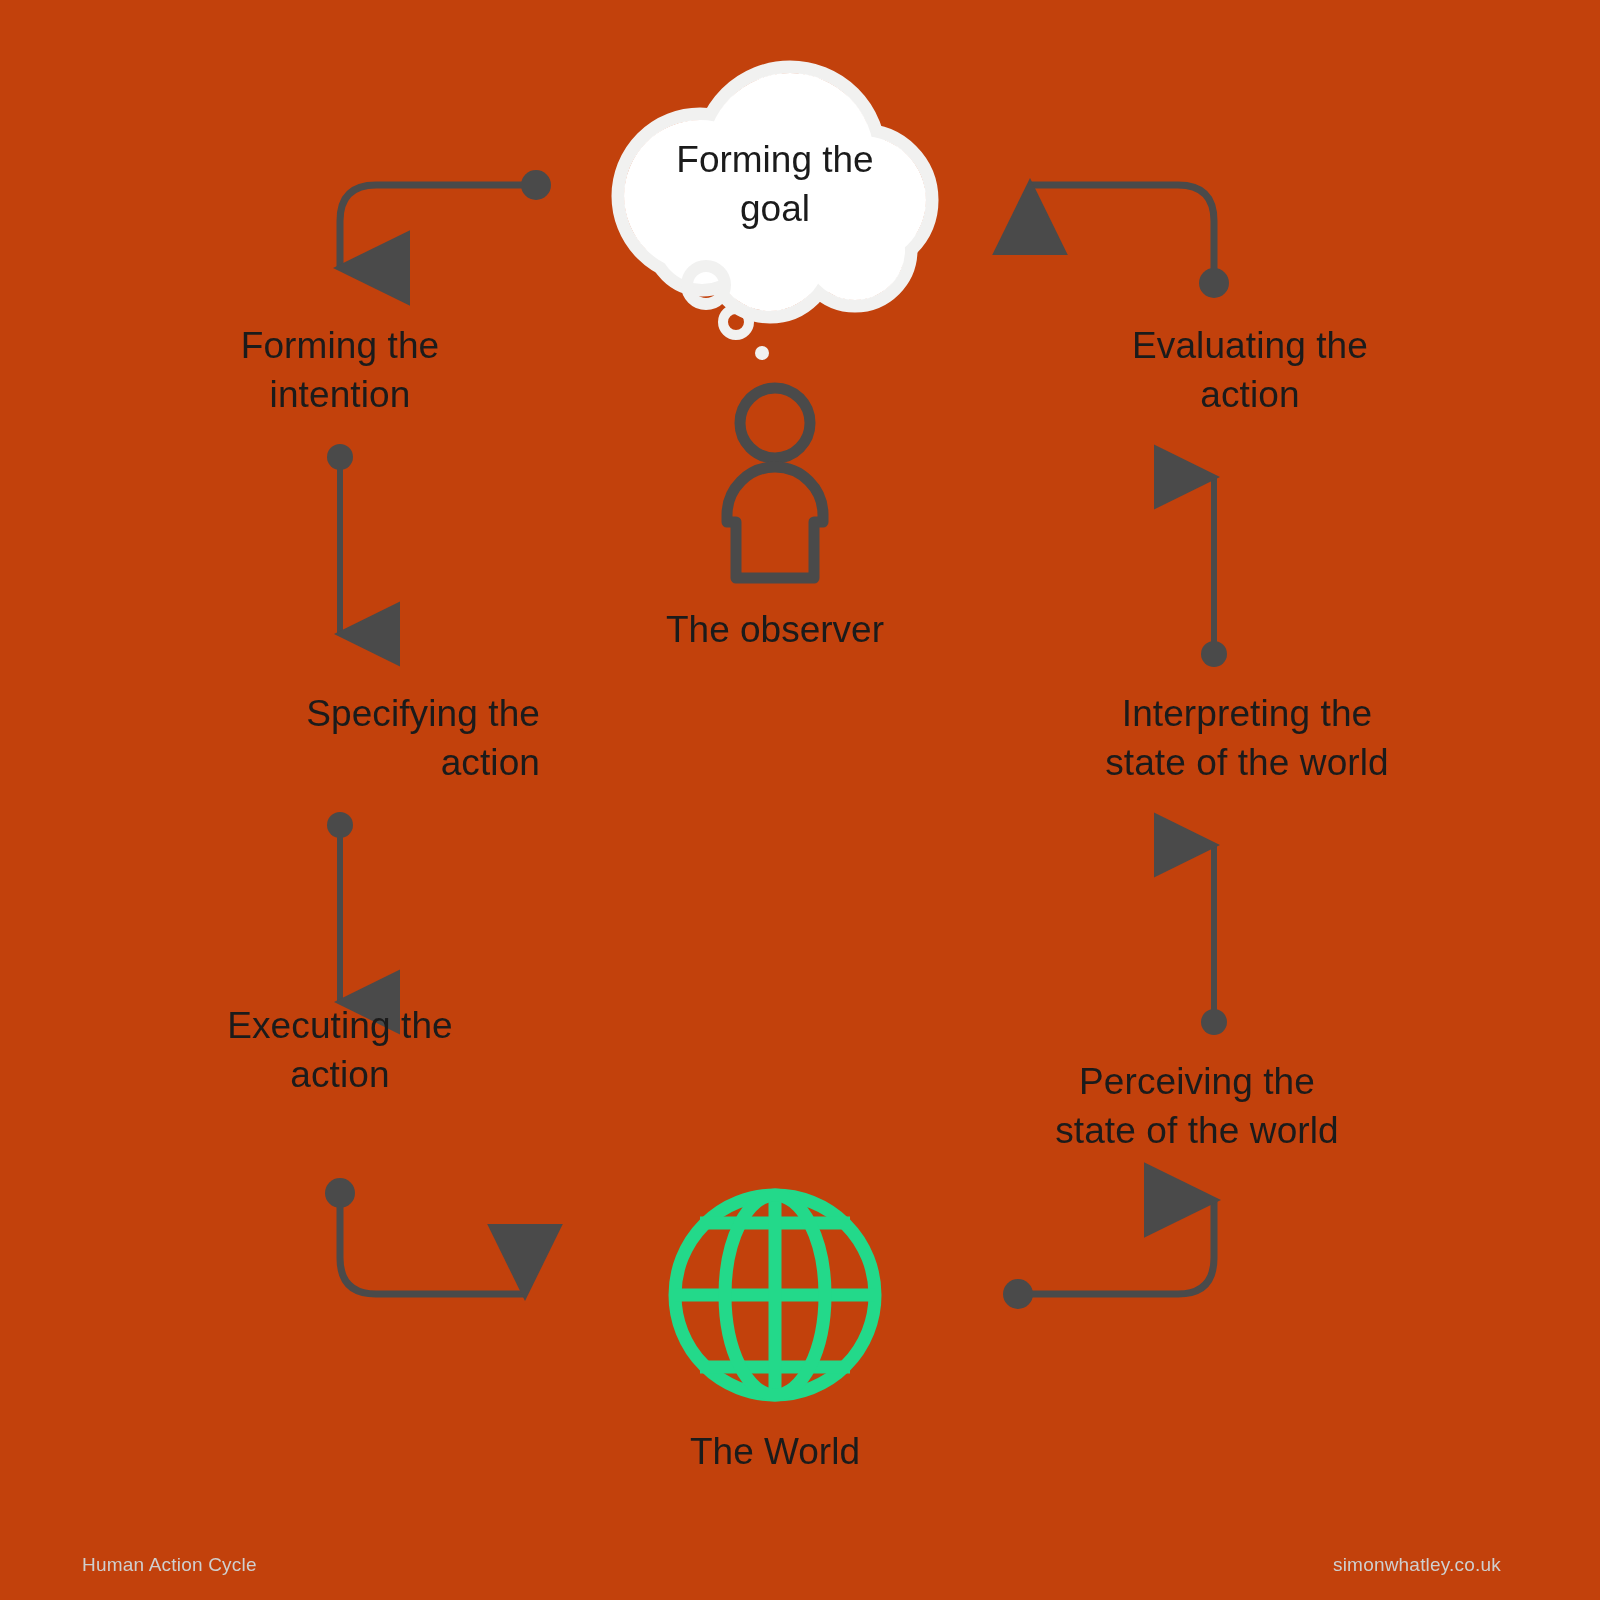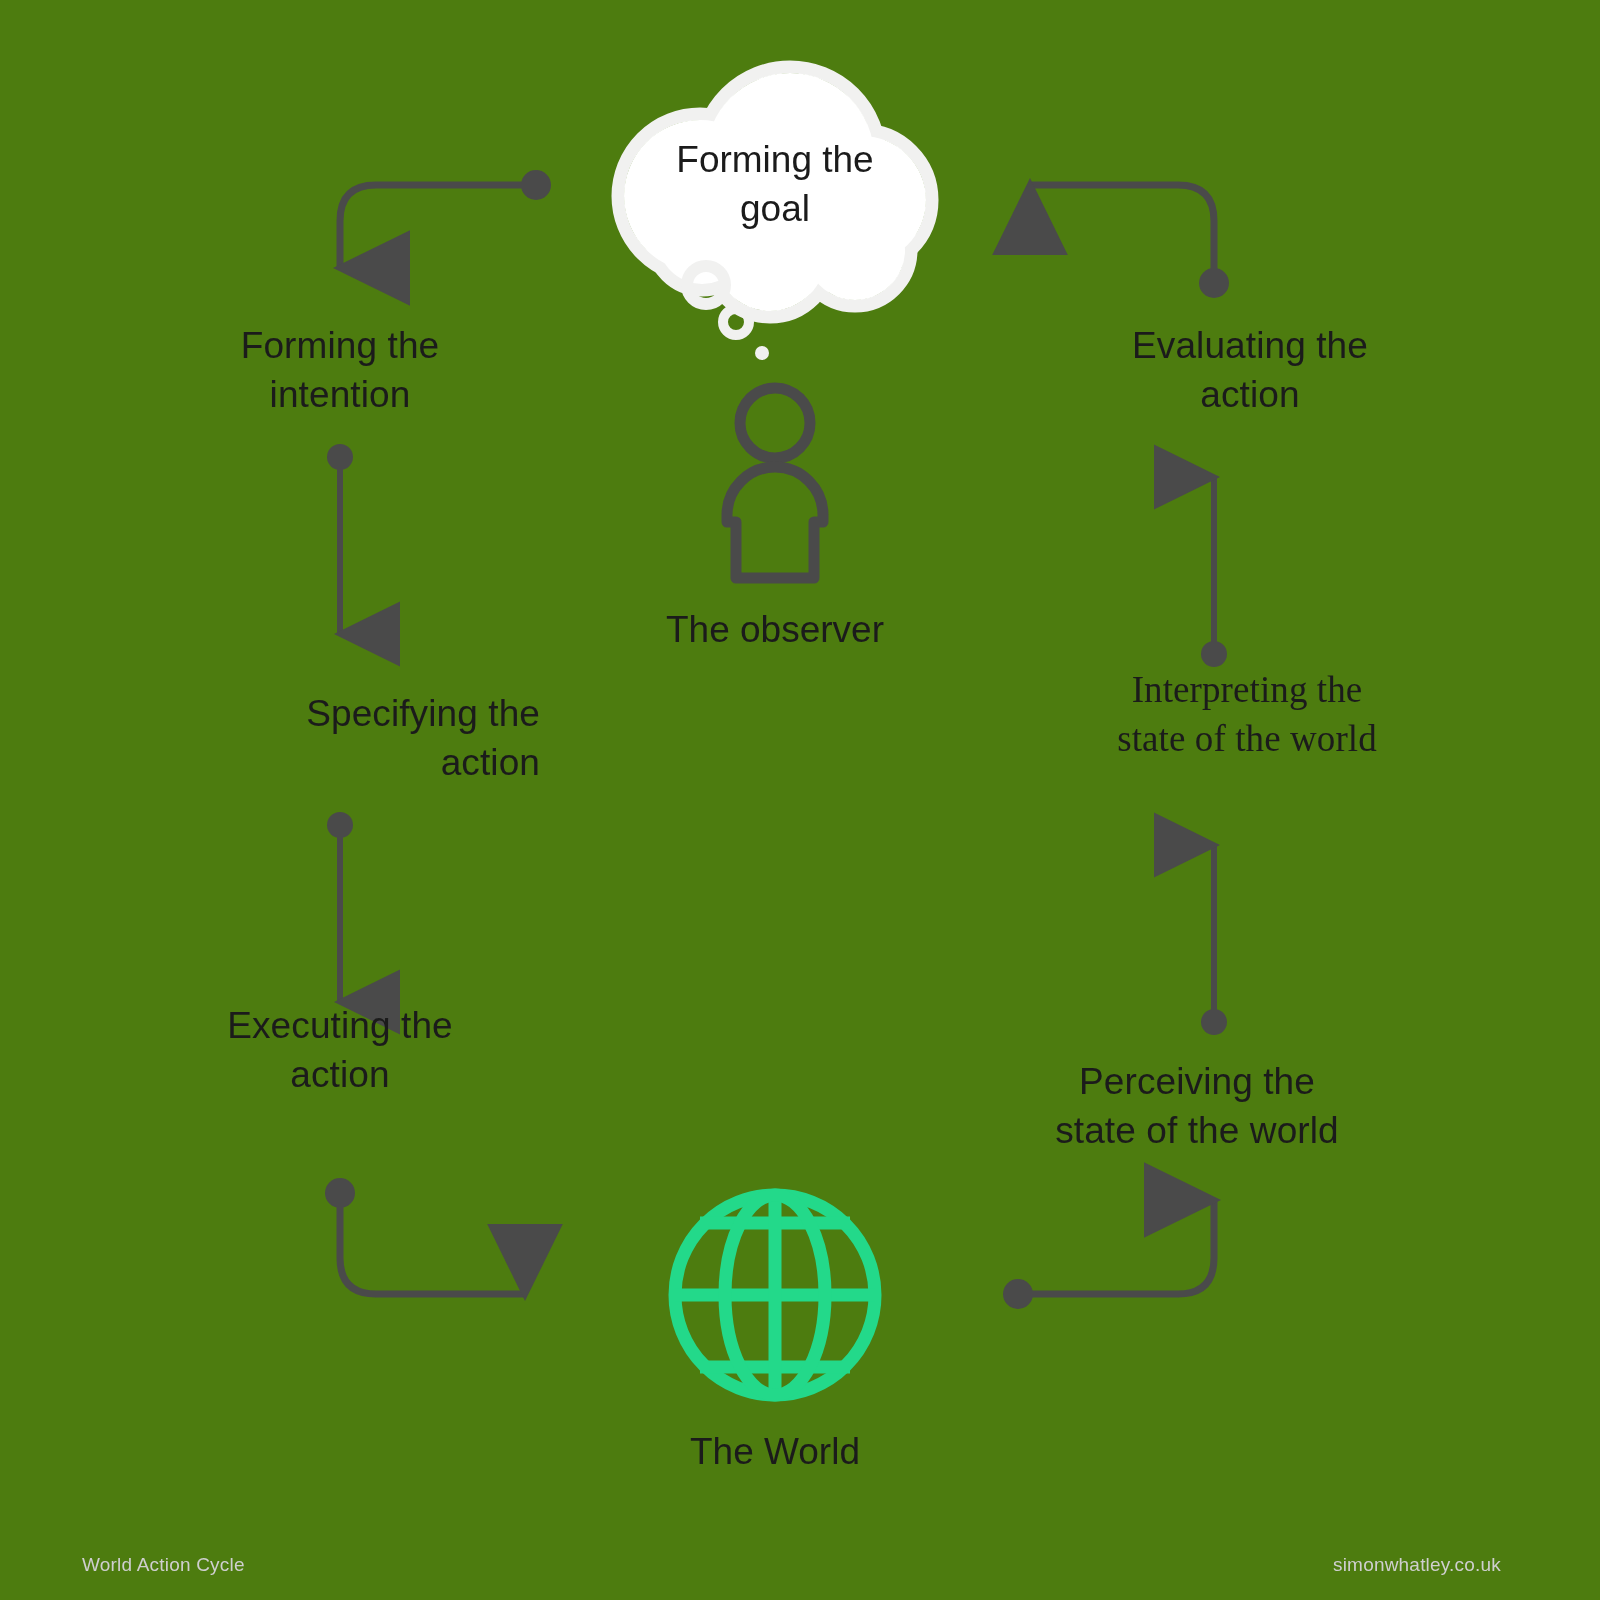--- a/index.html
+++ b/index.html
@@ -7,21 +7,21 @@
     padding: 0;
     background: #ffffff;
   }
   body {
     font-family: "Liberation Sans", sans-serif;
   }
   #stage {
     position: relative;
     width: 1600px;
     height: 1600px;
-    background: #4d7c0f;
+    background: #c2410c;
     overflow: hidden;
   }
   #diagram-svg {
     position: absolute;
     left: 0;
     top: 0;
     width: 1600px;
     height: 1600px;
   }
   .node-label {
@@ -67,21 +67,21 @@
   .footer-left { left: 82px; }
   .footer-right { right: 99px; }
 
   
   #label-forming-intention { left: 140px;  top: 322px;  width: 400px; }
   #label-specifying-action { left: 140px;  top: 690px;  width: 400px; text-align: right; }
   #label-executing-action  { left: 140px;  top: 1002px; width: 400px; }
 
   
   #label-evaluating-outcome     { left: 1045px; top: 322px;  width: 410px; }
-  #label-interpreting-state     { left: 1022px; top: 666px;  width: 450px; font-family: Liberation Serif, serif; }
+  #label-interpreting-state     { left: 1022px; top: 690px;  width: 450px; }
   #label-perceiving-state       { left: 972px; top: 1058px; width: 450px; }
 
   
   #label-forming-goal { left: 600px; top: 136px; width: 350px; }
   #caption-observer   { left: 620px; top: 606px; width: 310px; }
   #caption-world      { left: 620px; top: 1428px; width: 310px; }
 </style>
 </head>
 <body>
 
@@ -198,17 +198,17 @@
 
   <div class="node-label" id="label-evaluating-outcome">Evaluating the
 action</div>
 
   <div class="node-label" id="label-interpreting-state">Interpreting the
 state of the world</div>
 
   <div class="node-label" id="label-perceiving-state">Perceiving the
 state of the world</div>
 
-  <div class="footer-text footer-left">World Action Cycle</div>
+  <div class="footer-text footer-left">Human Action Cycle</div>
 
   <div class="footer-text footer-right">simonwhatley.co.uk</div>
 
 </div>
 
 </body></html>

